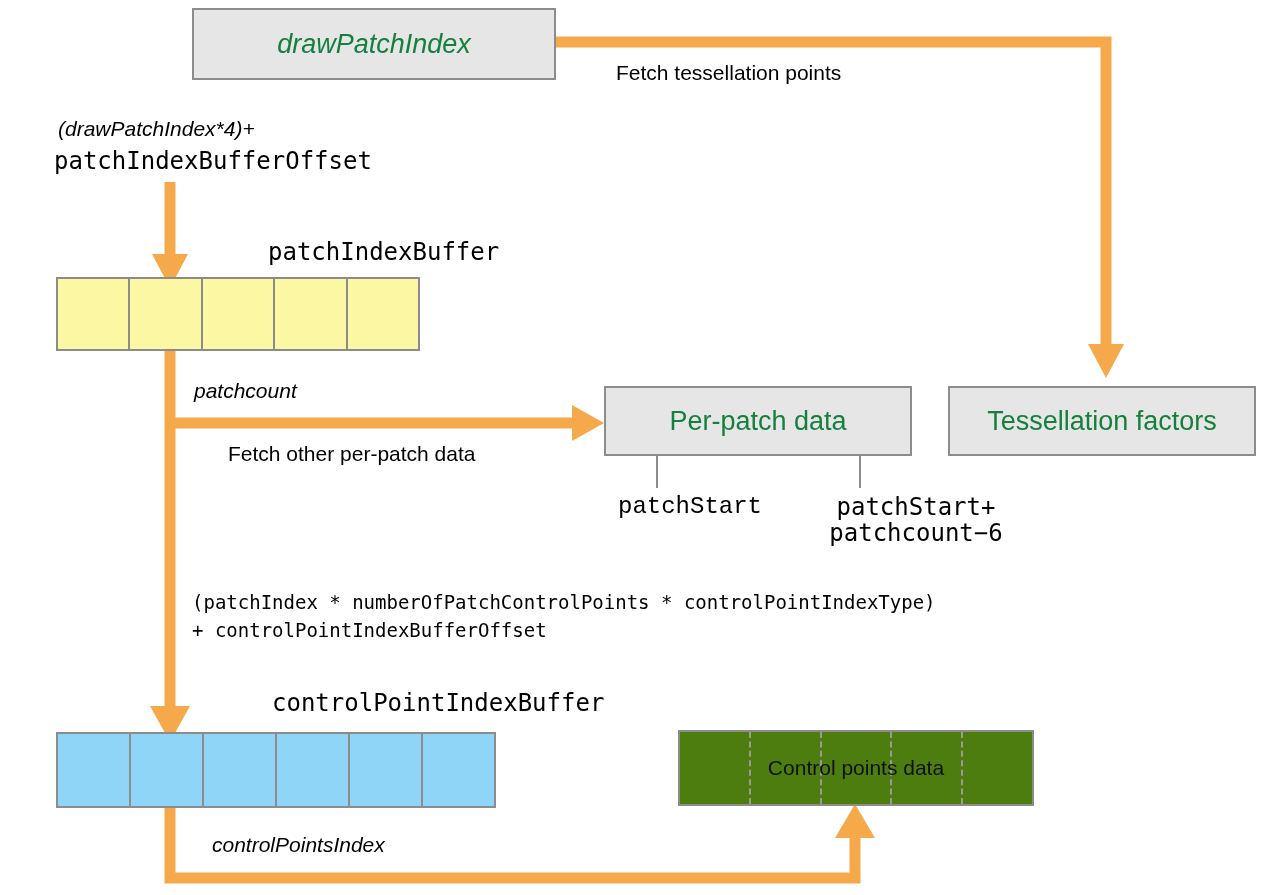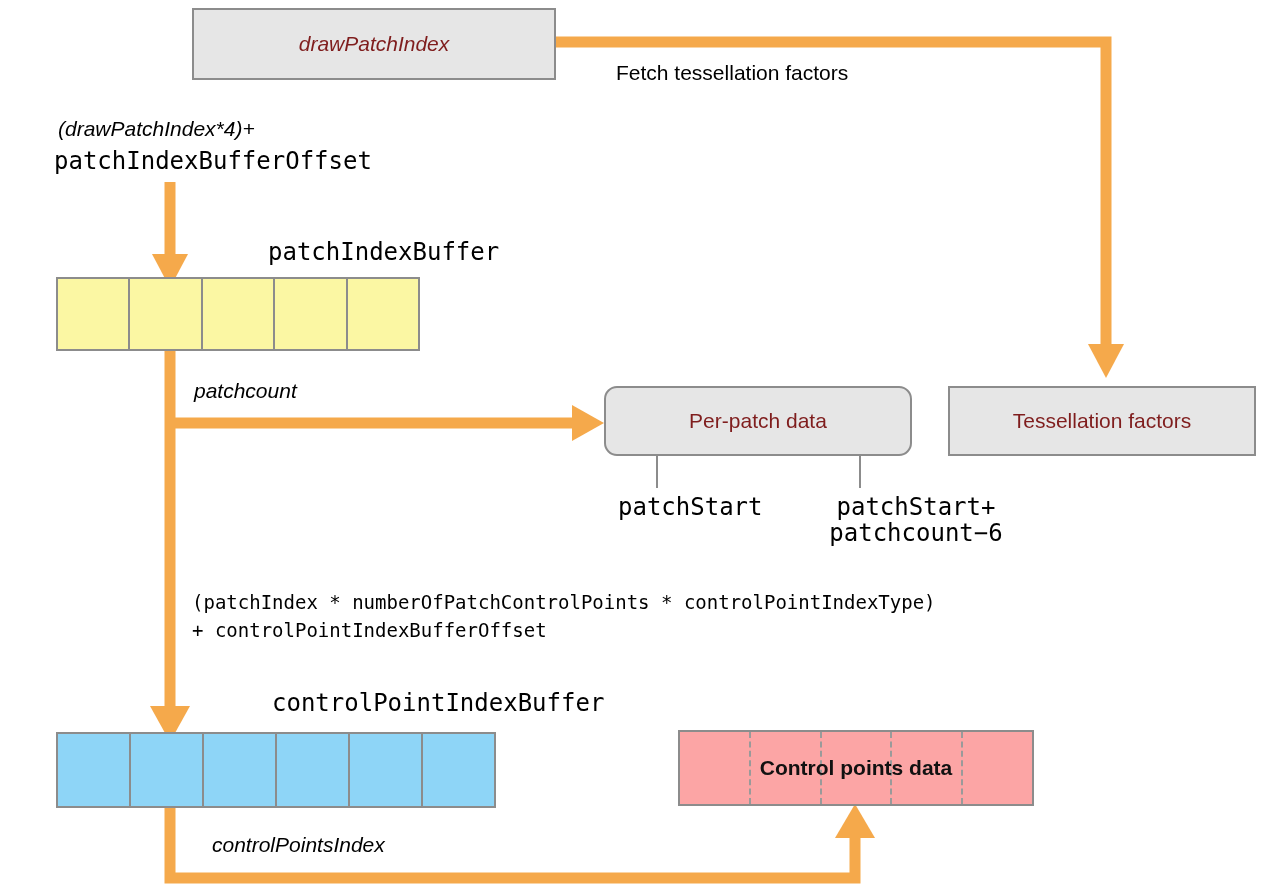--- a/index.html
+++ b/index.html
@@ -31,22 +31,22 @@
 
   
   .gbox {
     position: absolute;
     background: #e6e6e6;
     border: 2px solid #8c8c8c;
     box-sizing: border-box;
     display: flex;
     align-items: center;
     justify-content: center;
-    font-size: 21px;
-    color: #7f1d1d;
+    font-size: 27px;
+    color: #15803d;
   }
   .gbox.italic {
     font-style: italic;
   }
 
   
   .buffer {
     position: absolute;
     display: flex;
     box-sizing: border-box;
@@ -59,24 +59,23 @@
   }
   .buffer .cell:last-child {
     border-right: none;
   }
   .buffer.yellow .cell { background: #fbf7a3; }
   .buffer.blue   .cell { background: #8ed5f7; }
 
   
   .splitbox {
     position: absolute;
-    background: #fca5a5;
+    background: #4d7c0f;
     border: 2px solid #8c8c8c;
     box-sizing: border-box;
-    font-weight: bold;
   }
   .splitbox .divs {
     position: absolute;
     left: 0; top: 0; right: 0; bottom: 0;
     display: flex;
   }
   .splitbox .seg {
     flex: 1 1 0;
     border-right: 2px dashed #9a9a9a;
     box-sizing: border-box;
@@ -140,21 +139,21 @@
     <g>
       <line x1="657" y1="456" x2="657" y2="488" stroke="#8c8c8c" stroke-width="2"></line>
       <line x1="860" y1="456" x2="860" y2="488" stroke="#8c8c8c" stroke-width="2"></line>
     </g>
   </svg>
 
   <div class="gbox italic" style="left:192px; top:8px; width:364px; height:72px;">
     <span>drawPatchIndex</span>
   </div>
 
-  <div class="gbox" style="left:604px; top:386px; width:308px; height:70px;border-radius:13px;">
+  <div class="gbox" style="left:604px; top:386px; width:308px; height:70px;">
     <span>Per-patch data</span>
   </div>
 
   <div class="gbox" style="left:948px; top:386px; width:308px; height:70px;">
     <span>Tessellation factors</span>
   </div>
 
   <div class="splitbox" style="left:678px; top:730px; width:356px; height:76px;">
     <div class="divs">
       <div class="seg"></div>
@@ -178,32 +177,33 @@
 
   <div class="buffer blue" style="left:56px; top:732px; width:440px; height:76px;">
     <div class="cell"></div>
     <div class="cell"></div>
     <div class="cell"></div>
     <div class="cell"></div>
     <div class="cell"></div>
     <div class="cell"></div>
   </div>
 
-  <div class="lbl sans" style="left:616px; top:60px;">Fetch tessellation factors</div>
+  <div class="lbl sans" style="left:616px; top:60px;">Fetch tessellation points</div>
 
   <div class="lbl sans-i" style="left:58px; top:116px;">(drawPatchIndex*4)+</div>
 
   <div class="lbl mono" style="left:14px; top:146px;">patchIndexBufferOffset</div>
 
   <div class="lbl mono" style="left:228px; top:237px;text-align:center;">patchIndexBuffer</div>
 
   <div class="lbl sans-i" style="left:194px; top:378px;">patchcount</div>
 
-
-  <div class="lbl mono" style="left:578px; top:492px;">patchStart</div>
+  <div class="lbl sans" style="left:228px; top:441px;">Fetch other per-patch data</div>
+
+  <div class="lbl mono" style="left:578px; top:492px;font-family:Liberation Mono, monospace;">patchStart</div>
 
   <div class="lbl mono center" style="left:776px; top:492px; width:200px;">patchStart+</div>
 
   <div class="lbl mono center" style="left:776px; top:518px; width:200px;">patchcount−6</div>
 
   <div class="lbl mono-sm" style="left:192px; top:590px;">(patchIndex * numberOfPatchControlPoints * controlPointIndexType)</div>
 
   <div class="lbl mono-sm" style="left:192px; top:618px;">+ controlPointIndexBufferOffset</div>
 
   <div class="lbl mono" style="left:232px; top:688px;">controlPointIndexBuffer</div>

